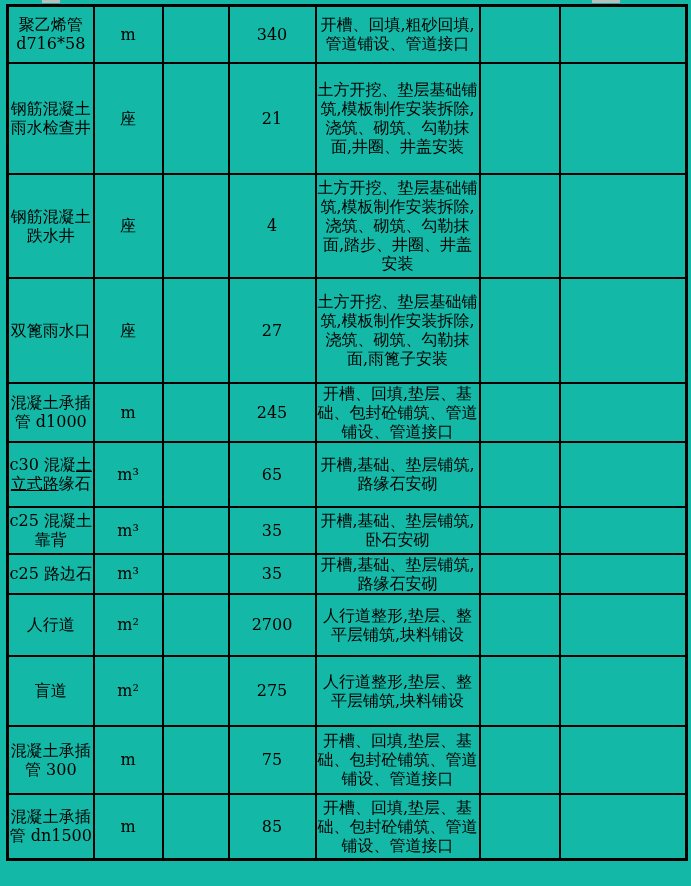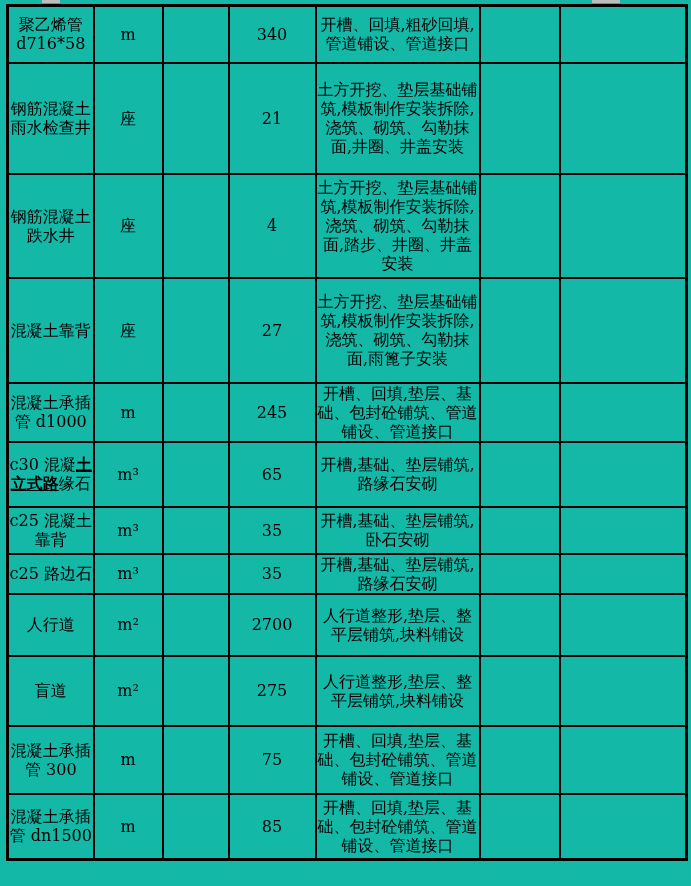--- a/index.html
+++ b/index.html
@@ -56,21 +56,21 @@
   tr.r3  { height: 105px; }
   tr.r4  { height: 52px;  }
   tr.r5  { height: 65px;  }
   tr.r6  { height: 47px;  }
   tr.r7  { height: 30px; margin-top: 28px;  }
   tr.r8  { height: 62px;  }
   tr.r9  { height: 70px;  }
   tr.r10 { height: 68px; margin-top: 24px;  }
   tr.r11 { height: 66px;  }
 
-  .u { text-decoration: underline; font-weight: bold; }
+  .u { text-decoration: underline; }
 </style>
 </head>
 <body>
 
 <div class="page">
   <div class="artifact a1"></div>
   <div class="artifact a2"></div>
 
   <table class="boq">
     <colgroup>
@@ -104,21 +104,21 @@
       <tr class="r2">
         <td class="c-name">钢筋混凝土跌水井</td>
         <td class="c-unit">座</td>
         <td class="c-blank"></td>
         <td class="c-qty">4</td>
         <td class="c-desc">土方开挖、垫层基础铺筑,模板制作安装拆除,浇筑、砌筑、勾勒抹面,踏步、井圈、井盖安装</td>
         <td class="c-blank"></td>
         <td class="c-blank"></td>
       </tr>
       <tr class="r3">
-        <td class="c-name">混凝土靠背</td>
+        <td class="c-name">双篦雨水口</td>
         <td class="c-unit">座</td>
         <td class="c-blank"></td>
         <td class="c-qty">27</td>
         <td class="c-desc">土方开挖、垫层基础铺筑,模板制作安装拆除,浇筑、砌筑、勾勒抹面,雨篦子安装</td>
         <td class="c-blank"></td>
         <td class="c-blank"></td>
       </tr>
       <tr class="r4">
         <td class="c-name">混凝土承插管 d1000</td>
         <td class="c-unit">m</td>

